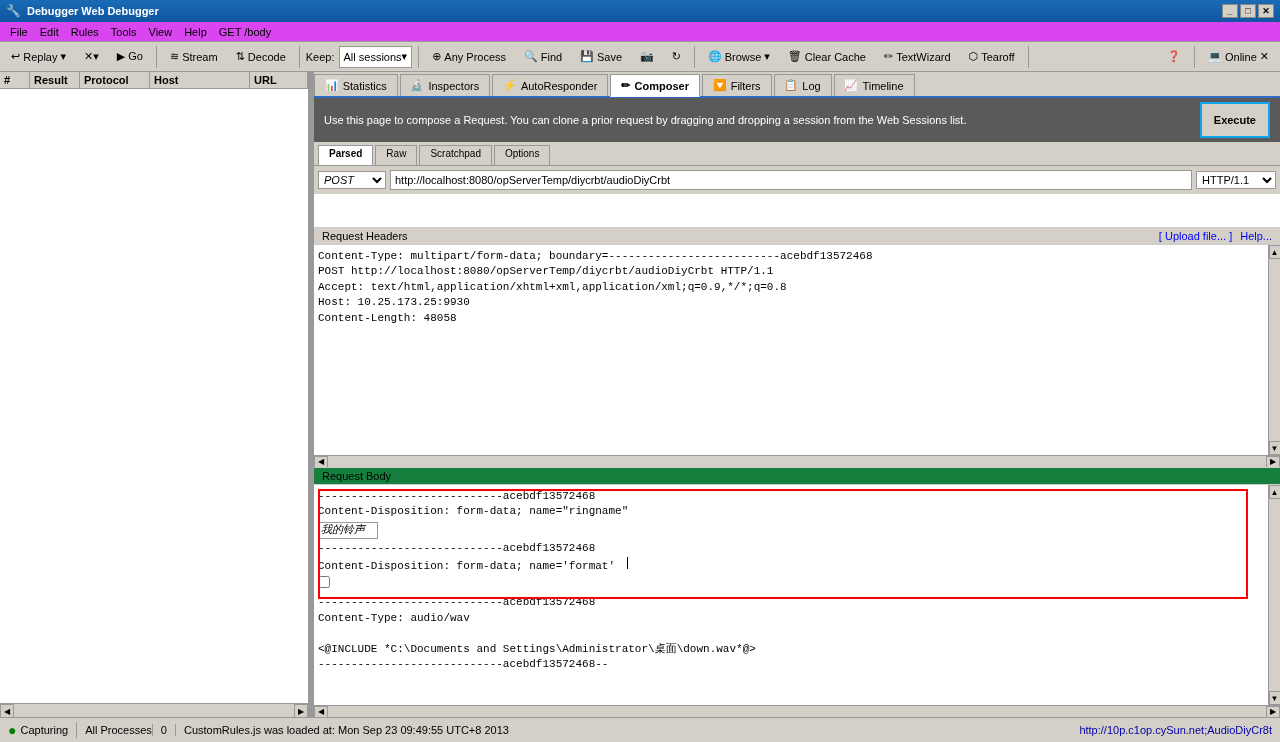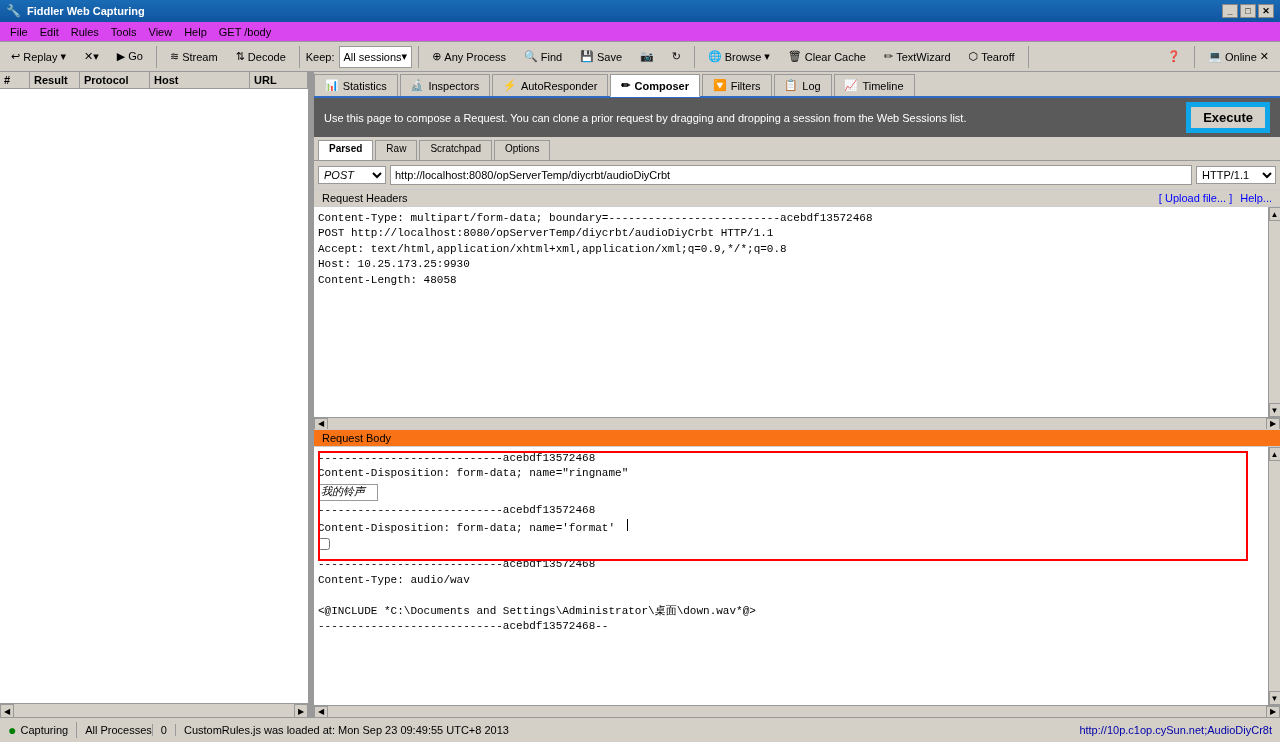--- a/index.html
+++ b/index.html
@@ -146,24 +146,24 @@
       background: #5a5a5a;
       color: white;
       padding: 4px 10px;
       font-size: 11px;
       display: flex;
       align-items: center;
       justify-content: space-between;
     }
     #execute-btn {
       background: #d4d0c8;
-      border: 5px solid #0ea5e9;
-      padding: 3px 12px;
+      border: 2px solid #0ea5e9;
+      padding: 10px 12px;
       cursor: pointer;
-      font-size: 13px;
+      font-size: 11px;
       font-weight: bold;
     }
 
     
     #sub-tabs {
       display: flex;
       background: #d4d0c8;
       border-bottom: 1px solid #999;
       height: 24px;
       align-items: flex-end;
@@ -213,20 +213,21 @@
       border: 1px solid #999;
       padding: 1px;
       background: white;
     }
 
     
     #request-headers-section {
       display: flex;
       flex-direction: column;
       height: 240px;
+      margin-top: 33px;
     }
     #headers-label {
       display: flex;
       justify-content: space-between;
       padding: 2px 8px;
       background: #d4d0c8;
       font-size: 11px;
       border-top: 1px solid #ccc;
       border-bottom: 1px solid #ccc;
     }
@@ -245,21 +246,21 @@
 
     
     #request-body-section {
       flex: 1;
       display: flex;
       flex-direction: column;
       overflow: hidden;
     }
     #body-label {
       padding: 2px 8px;
-      background: #f97316;
+      background: #15803d;
       font-size: 11px;
       border-top: 1px solid #ccc;
       border-bottom: 1px solid #ccc;
     }
     #body-content {
       flex: 1;
       font-size: 11px;
       font-family: 'Courier New', monospace;
       padding: 4px;
       overflow-y: auto;
@@ -352,21 +353,21 @@
       overflow: hidden;
     }
 
     .green-dot { color: green; font-size: 14px; }
   </style>
 </head>
 <body>
 
 <div id="title-bar">
   <span class="title-icon">🔧</span>
-  <span>Fiddler Web Capturing</span>
+  <span>Debugger Web Debugger</span>
   <div class="title-controls">
     <div class="title-btn">_</div>
     <div class="title-btn">□</div>
     <div class="title-btn">✕</div>
   </div>
 </div>
 
 <div id="menu-bar">
   <span>File</span>
   <span>Edit</span>

